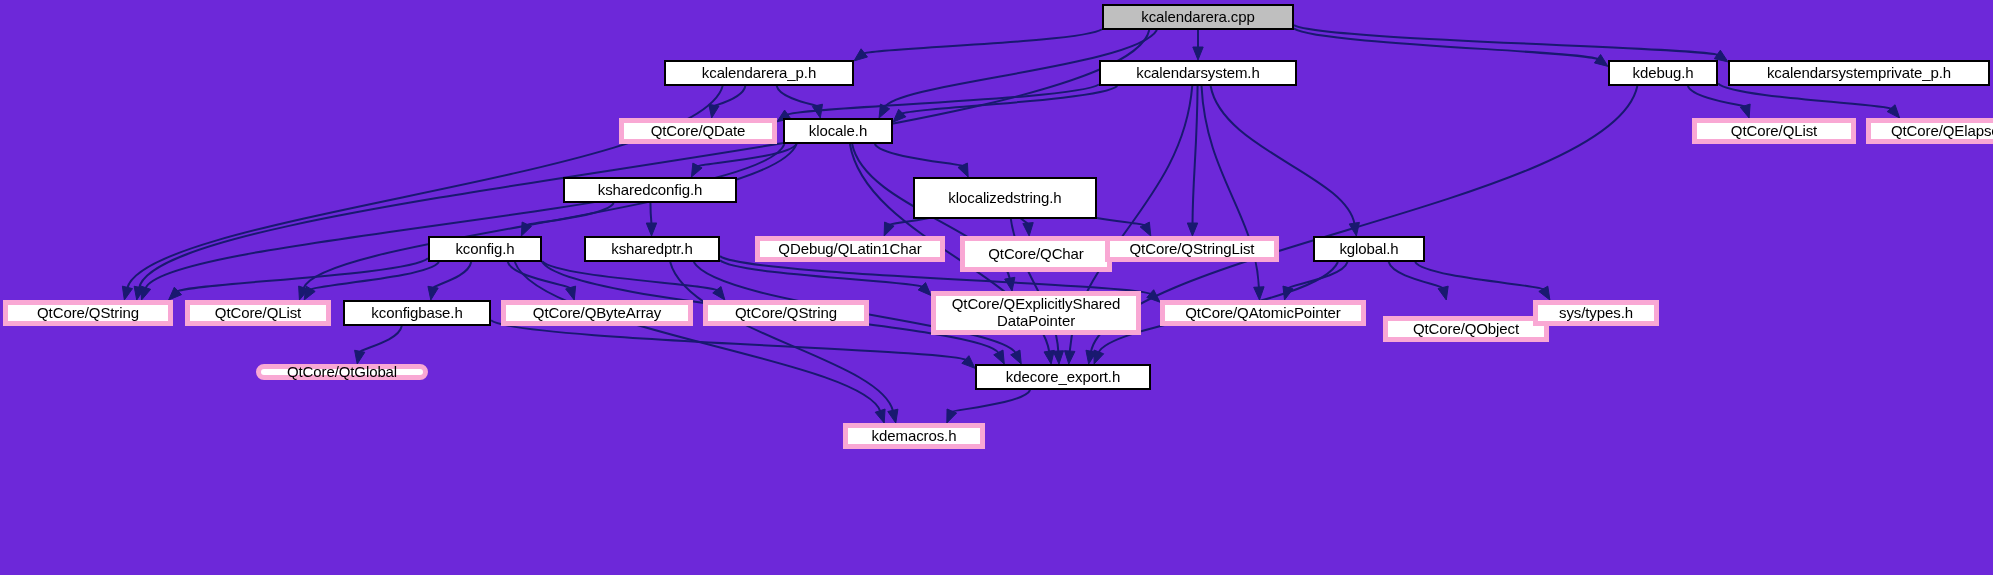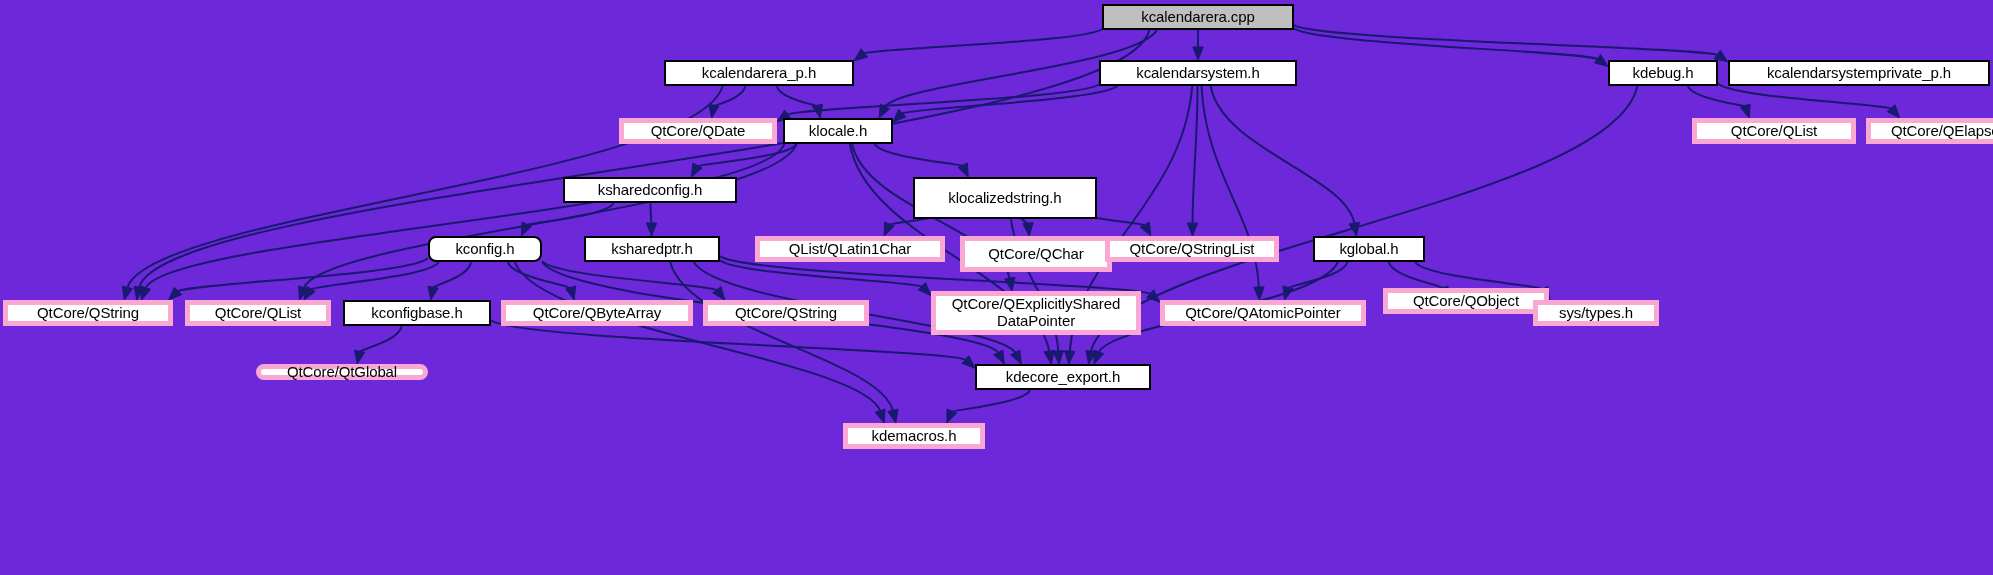--- a/index.html
+++ b/index.html
@@ -161,32 +161,32 @@
     <div class="gnode thick" style="left: 664px; top: 60px; width: 190px; height: 26px;">kcalendarera_p.h</div>
     <div class="gnode thick" style="left: 1099px; top: 60px; width: 198px; height: 26px;">kcalendarsystem.h</div>
     <div class="gnode thick" style="left: 1608px; top: 60px; width: 110px; height: 26px;">kdebug.h</div>
     <div class="gnode thick" style="left: 1728px; top: 60px; width: 262px; height: 26px;">kcalendarsystemprivate_p.h</div>
     <div class="gnode thin" style="left: 619px; top: 118px; width: 158px; height: 26px;">QtCore/QDate</div>
     <div class="gnode thick" style="left: 783px; top: 118px; width: 110px; height: 26px;">klocale.h</div>
     <div class="gnode thin" style="left: 1692px; top: 118px; width: 164px; height: 26px;">QtCore/QList</div>
     <div class="gnode thin" style="left: 1866px; top: 118px; width: 204px; height: 26px;">QtCore/QElapsedTimer</div>
     <div class="gnode thick" style="left: 563px; top: 177px; width: 174px; height: 26px;">ksharedconfig.h</div>
     <div class="gnode thick" style="left: 913px; top: 177px; width: 184px; height: 42px;">klocalizedstring.h</div>
-    <div class="gnode thick" style="left: 428px; top: 236px; width: 114px; height: 26px; border-radius: 8px;">kconfig.h</div>
+    <div class="gnode thick" style="left: 428px; top: 236px; width: 114px; height: 26px;">kconfig.h</div>
     <div class="gnode thick" style="left: 584px; top: 236px; width: 136px; height: 26px;">ksharedptr.h</div>
-    <div class="gnode thin" style="left: 755px; top: 236px; width: 190px; height: 26px;">QList/QLatin1Char</div>
+    <div class="gnode thin" style="left: 755px; top: 236px; width: 190px; height: 26px;">QDebug/QLatin1Char</div>
     <div class="gnode thin" style="left: 960px; top: 236px; width: 152px; height: 36px; text-align: right;">QtCore/QChar</div>
     <div class="gnode thin" style="left: 1105px; top: 236px; width: 174px; height: 26px;">QtCore/QStringList</div>
     <div class="gnode thick" style="left: 1313px; top: 236px; width: 112px; height: 26px;">kglobal.h</div>
     <div class="gnode thin" style="left: 3px; top: 300px; width: 170px; height: 26px;">QtCore/QString</div>
     <div class="gnode thin" style="left: 185px; top: 300px; width: 146px; height: 26px;">QtCore/QList</div>
     <div class="gnode thick" style="left: 343px; top: 300px; width: 148px; height: 26px;">kconfigbase.h</div>
     <div class="gnode thin" style="left: 501px; top: 300px; width: 192px; height: 26px;">QtCore/QByteArray</div>
     <div class="gnode thin" style="left: 703px; top: 300px; width: 166px; height: 26px;">QtCore/QString</div>
     <div class="gnode thin" style="left: 1160px; top: 300px; width: 206px; height: 26px;">QtCore/QAtomicPointer</div>
     <div class="gnode thin" style="left: 931px; top: 291px; width: 210px; height: 44px;">QtCore/QExplicitlyShared
 DataPointer</div>
-    <div class="gnode thin" style="left: 1383px; top: 288px; width: 166px; height: 26px;">QtCore/QObject</div>
+    <div class="gnode thin" style="left: 1383px; top: 316px; width: 166px; height: 26px;">QtCore/QObject</div>
     <div class="gnode thin" style="left: 1533px; top: 300px; width: 126px; height: 26px;">sys/types.h</div>
     <div class="gnode thick" style="left: 975px; top: 364px; width: 176px; height: 26px;">kdecore_export.h</div>
     <div class="gnode thin" style="left: 256px; top: 364px; width: 172px; height: 16px; border-radius: 10px;">QtCore/QtGlobal</div>
     <div class="gnode thin" style="left: 843px; top: 423px; width: 142px; height: 26px;">kdemacros.h</div>
   </div>
 
 </body></html>

